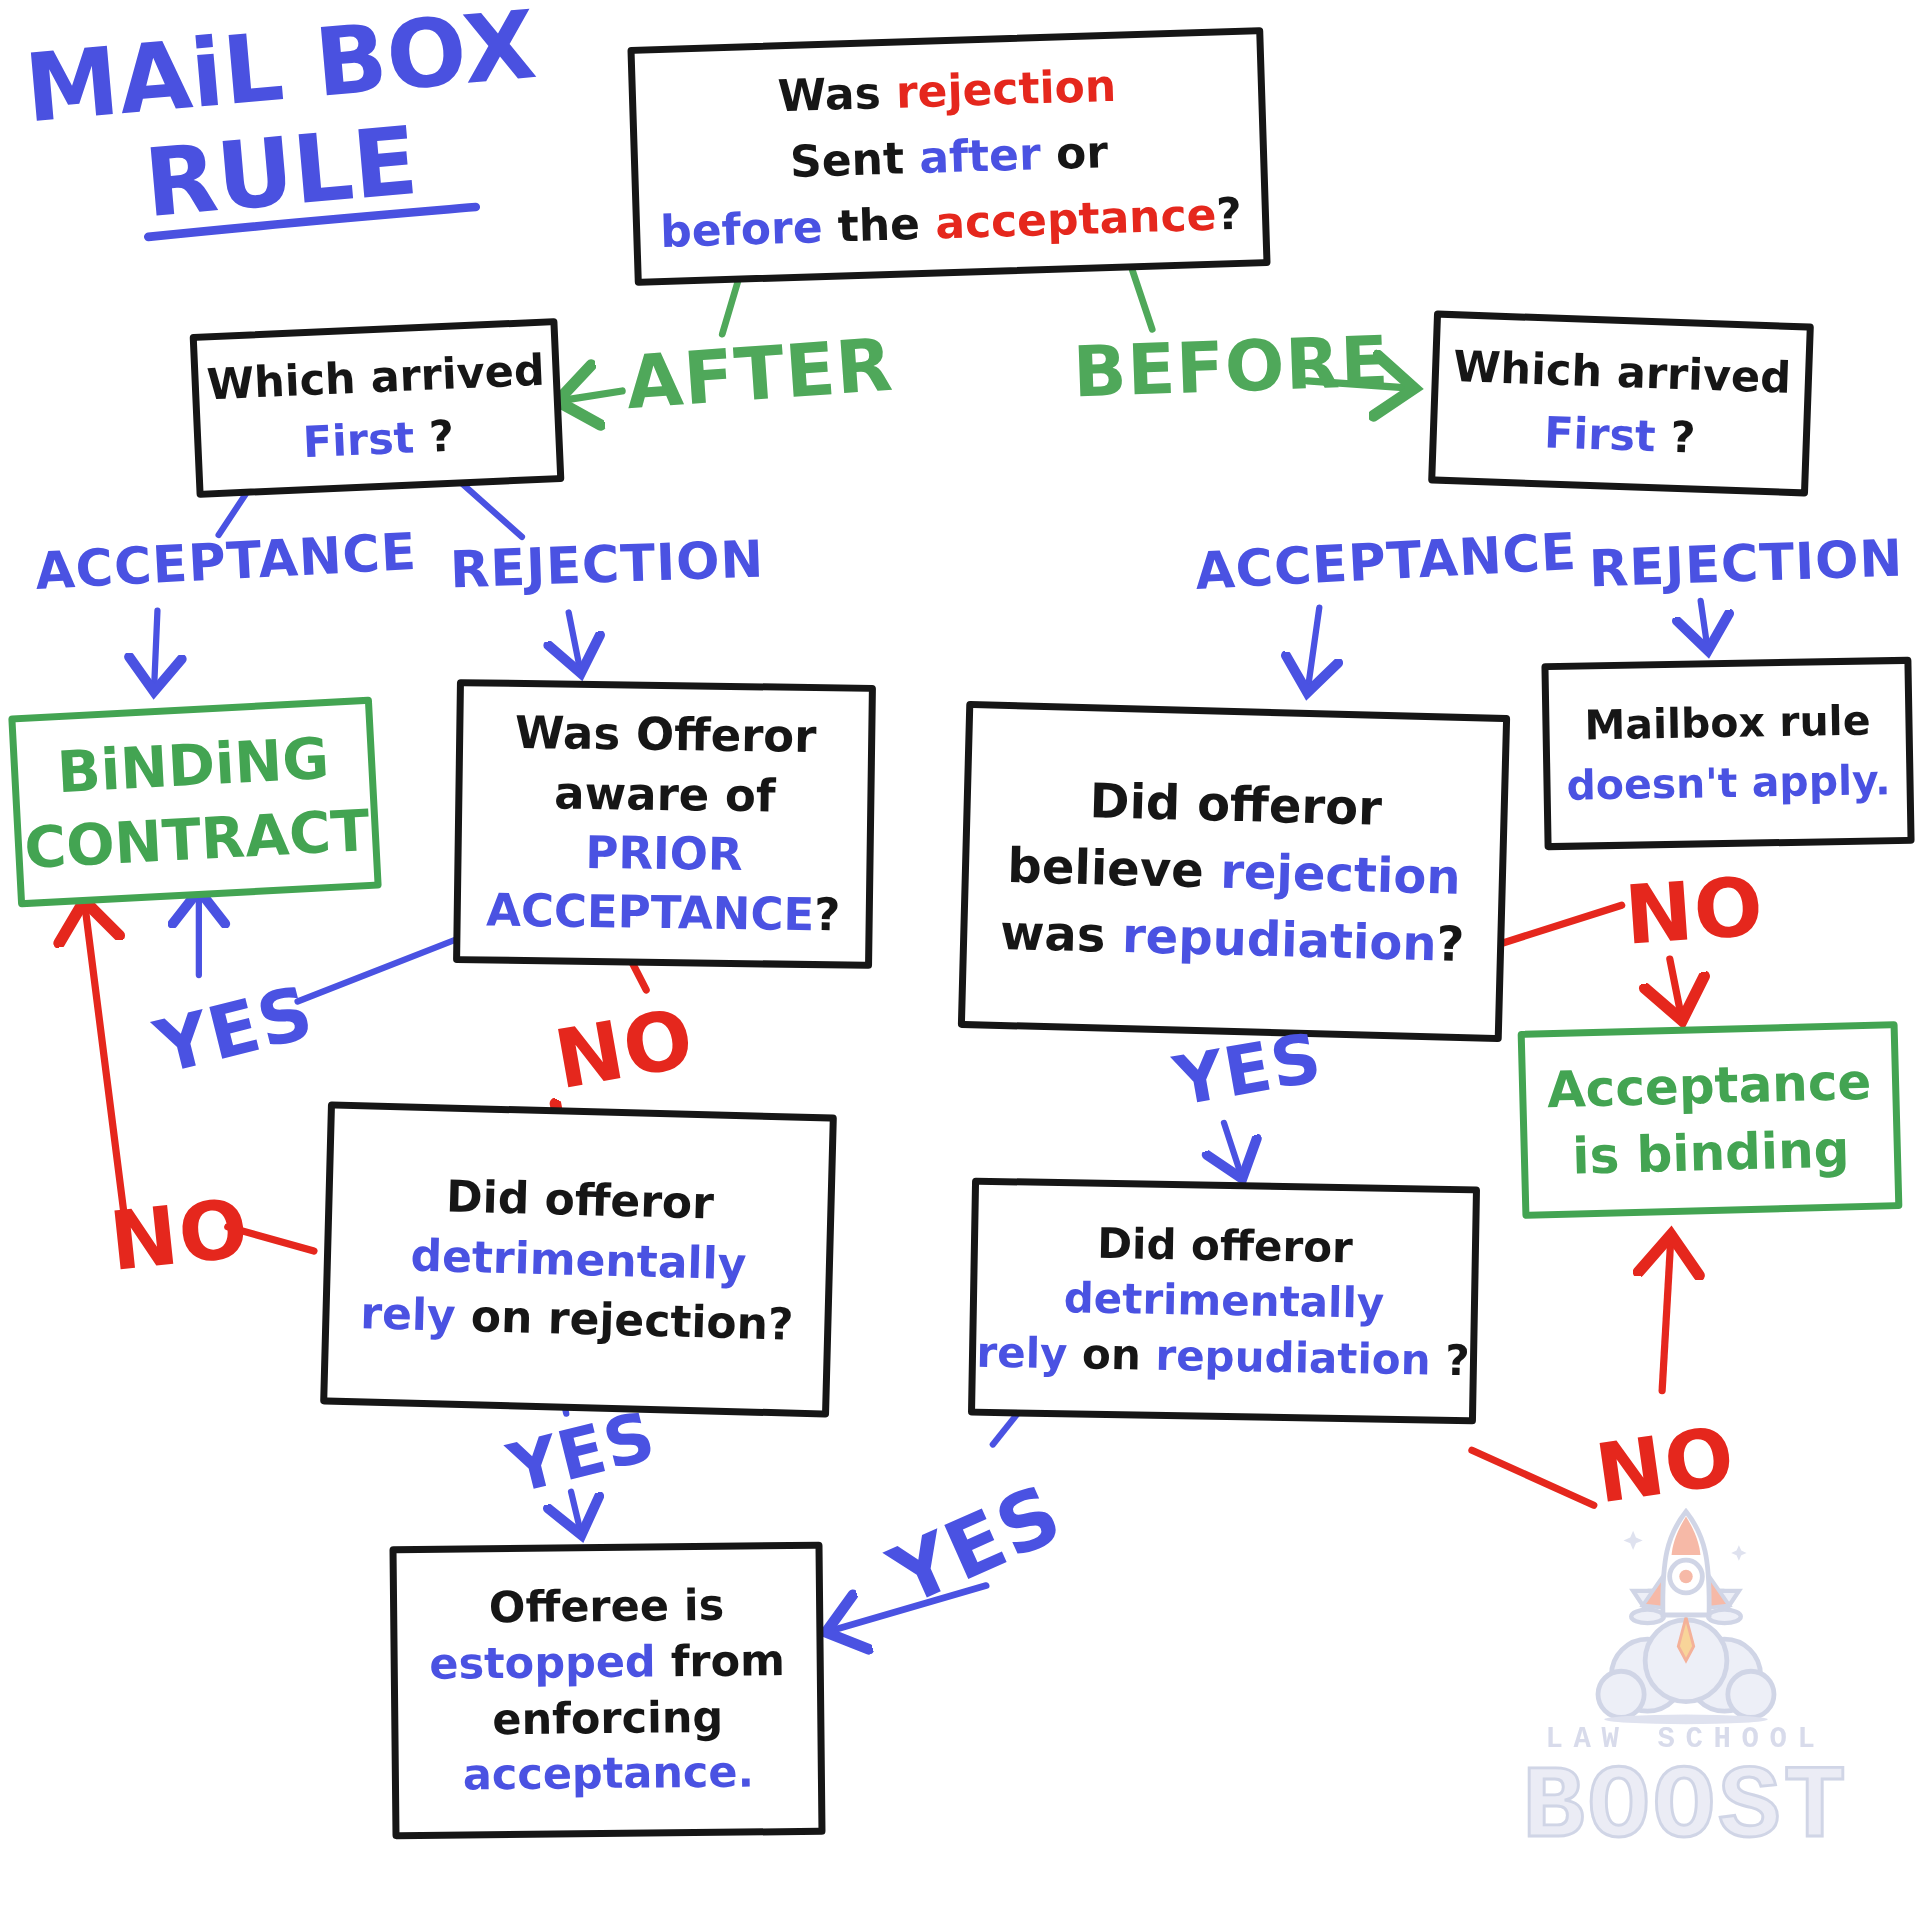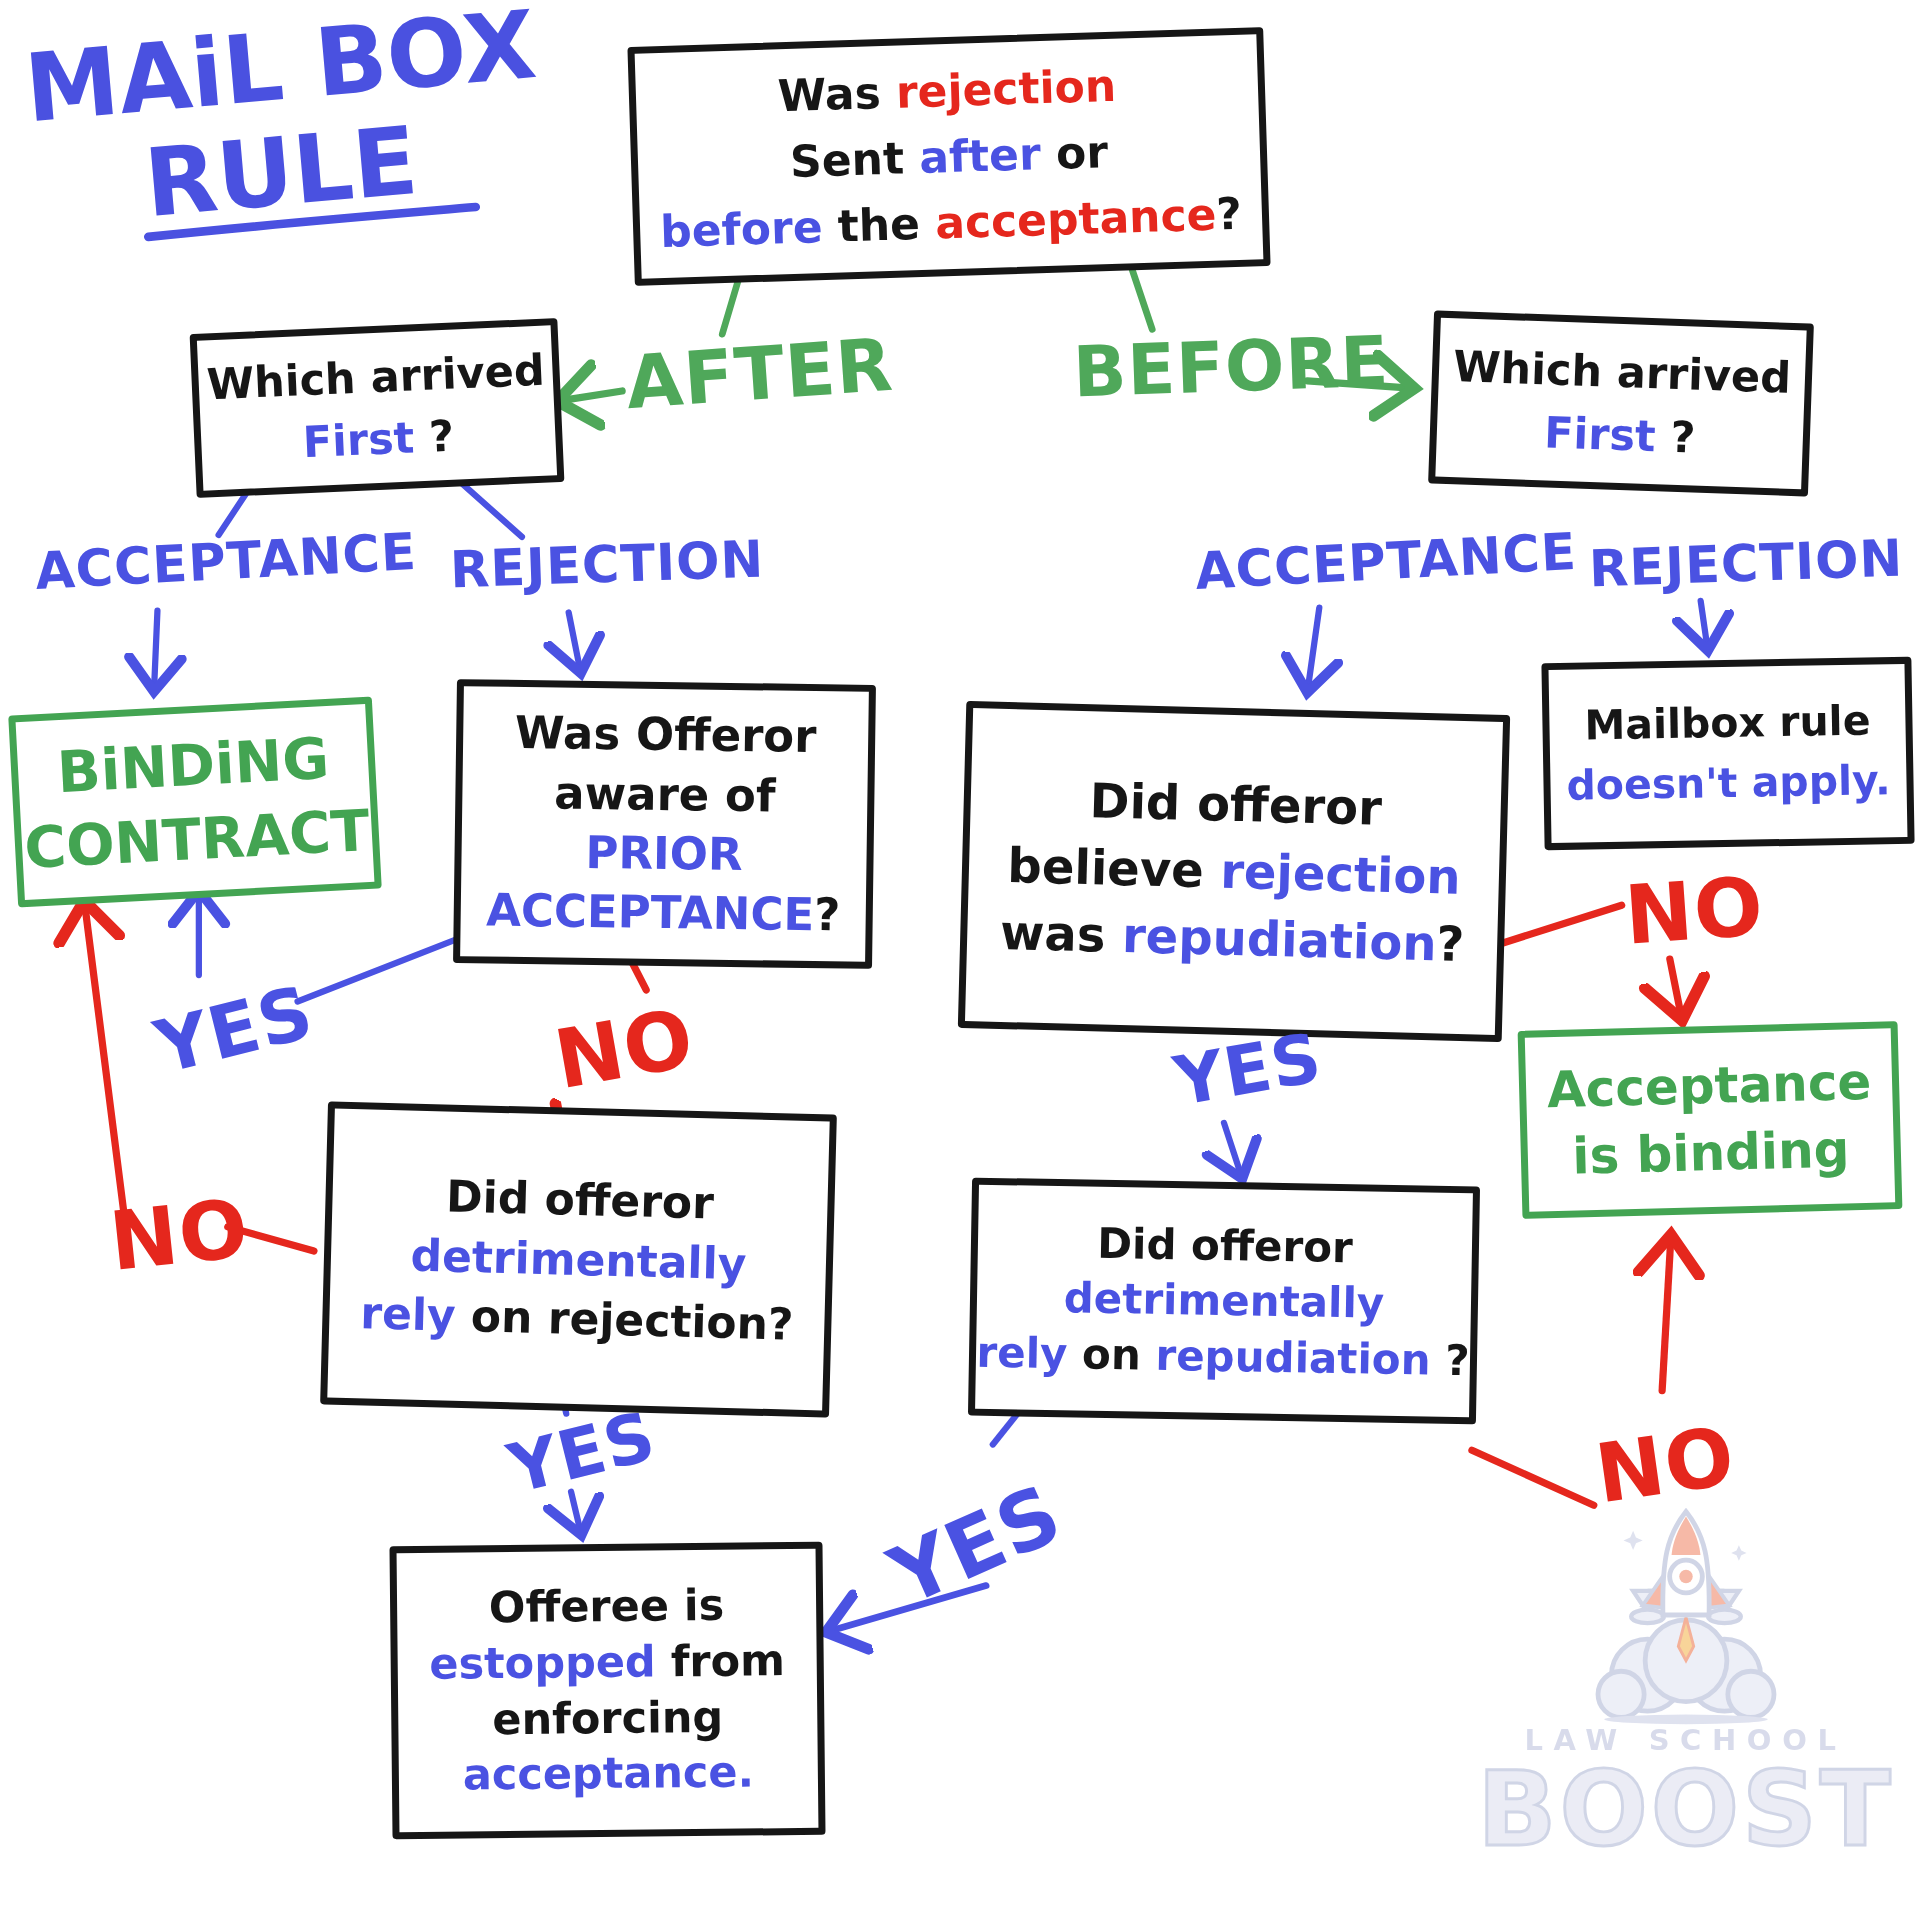--- a/index.html
+++ b/index.html
@@ -44,20 +44,21 @@
     color:#4a51e0;font-weight:700;
     font-size:94px;line-height:1.12;
     transform:rotate(-5deg);
   }
   #title .t2{margin-left:111px;}
   
   #watermark{
     position:absolute;left:1464px;top:1502px;width:443px;height:414px;
     display:flex;flex-direction:column;align-items:center;
     opacity:0.9;
+    font-family:Liberation Mono, monospace;
   }
   .wm-sub{
     color:#d4d8e9;font-weight:700;font-size:29px;letter-spacing:10.6px;
     margin-top:-4.8px;
   }
   .wm-main{
     color:#e9ebf5;font-weight:700;font-size:104px;letter-spacing:2.9px;
     -webkit-text-stroke:2.9px #ccd1e4;
     line-height:1;
   }

